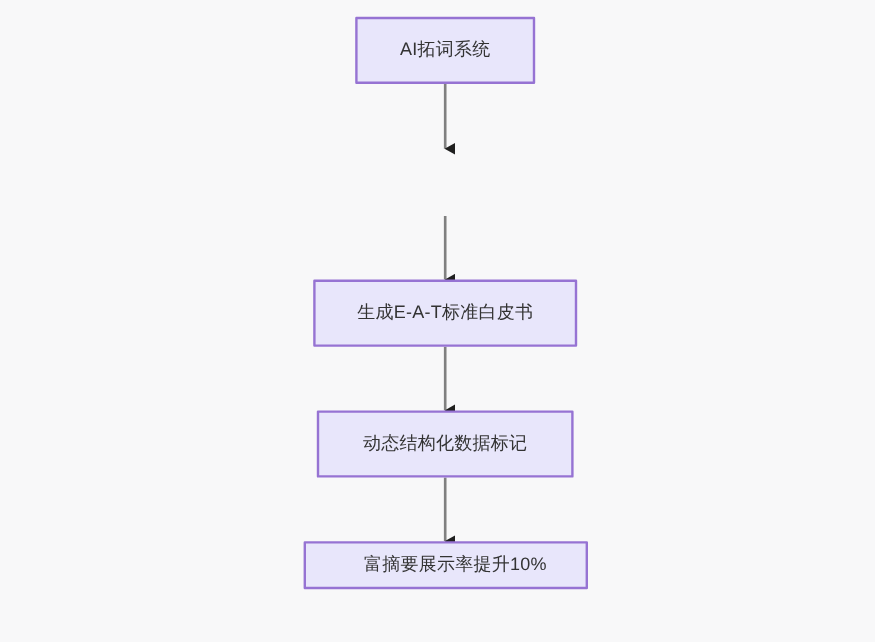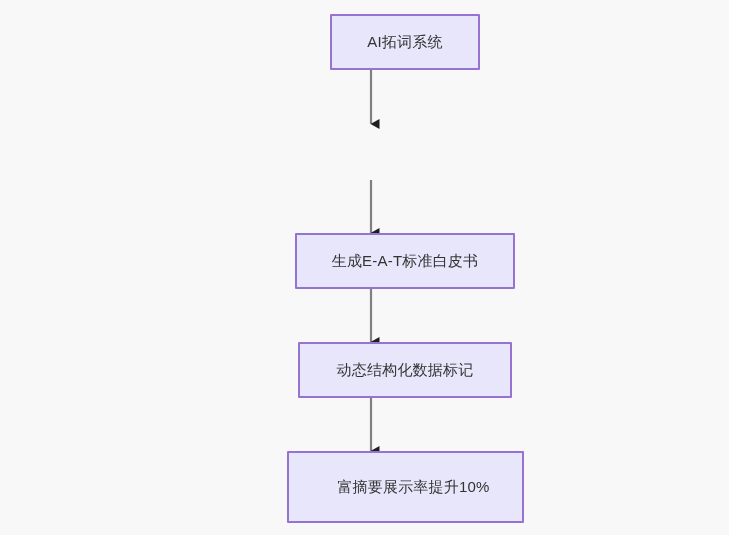--- a/index.html
+++ b/index.html
@@ -35,21 +35,20 @@
     border: 2px solid #9673d3;
     border-radius: 1px;
     display: flex;
     align-items: center;
     justify-content: center;
     color: #333333;
     font-size: 15px;
     line-height: 1.2;
     letter-spacing: 0.2px;
     white-space: nowrap;
-    margin-left: 34px;
   }
   .node-label {
     display: block;
   }
 </style>
 </head>
 <body>
 
 <div id="flow-canvas">
 
@@ -80,17 +79,17 @@
 
 
   <div class="node" id="node-n3" style="left: 261px; top: 233px; width: 220px; height: 56px;">
     <span class="node-label">生成E-A-T标准白皮书</span>
   </div>
 
   <div class="node" id="node-n4" style="left: 264px; top: 342px; width: 214px; height: 56px;">
     <span class="node-label">动态结构化数据标记</span>
   </div>
 
-  <div class="node" id="node-n5" style="left: 253px; top: 451px; width: 237px; height: 72px; padding-left: 16px;">
+  <div class="node" id="node-n5" style="left: 253px; top: 451px; width: 237px; height: 40px; padding-left: 16px;">
     <span class="node-label">富摘要展示率提升10%</span>
   </div>
 
 </div>
 
 </body></html>

